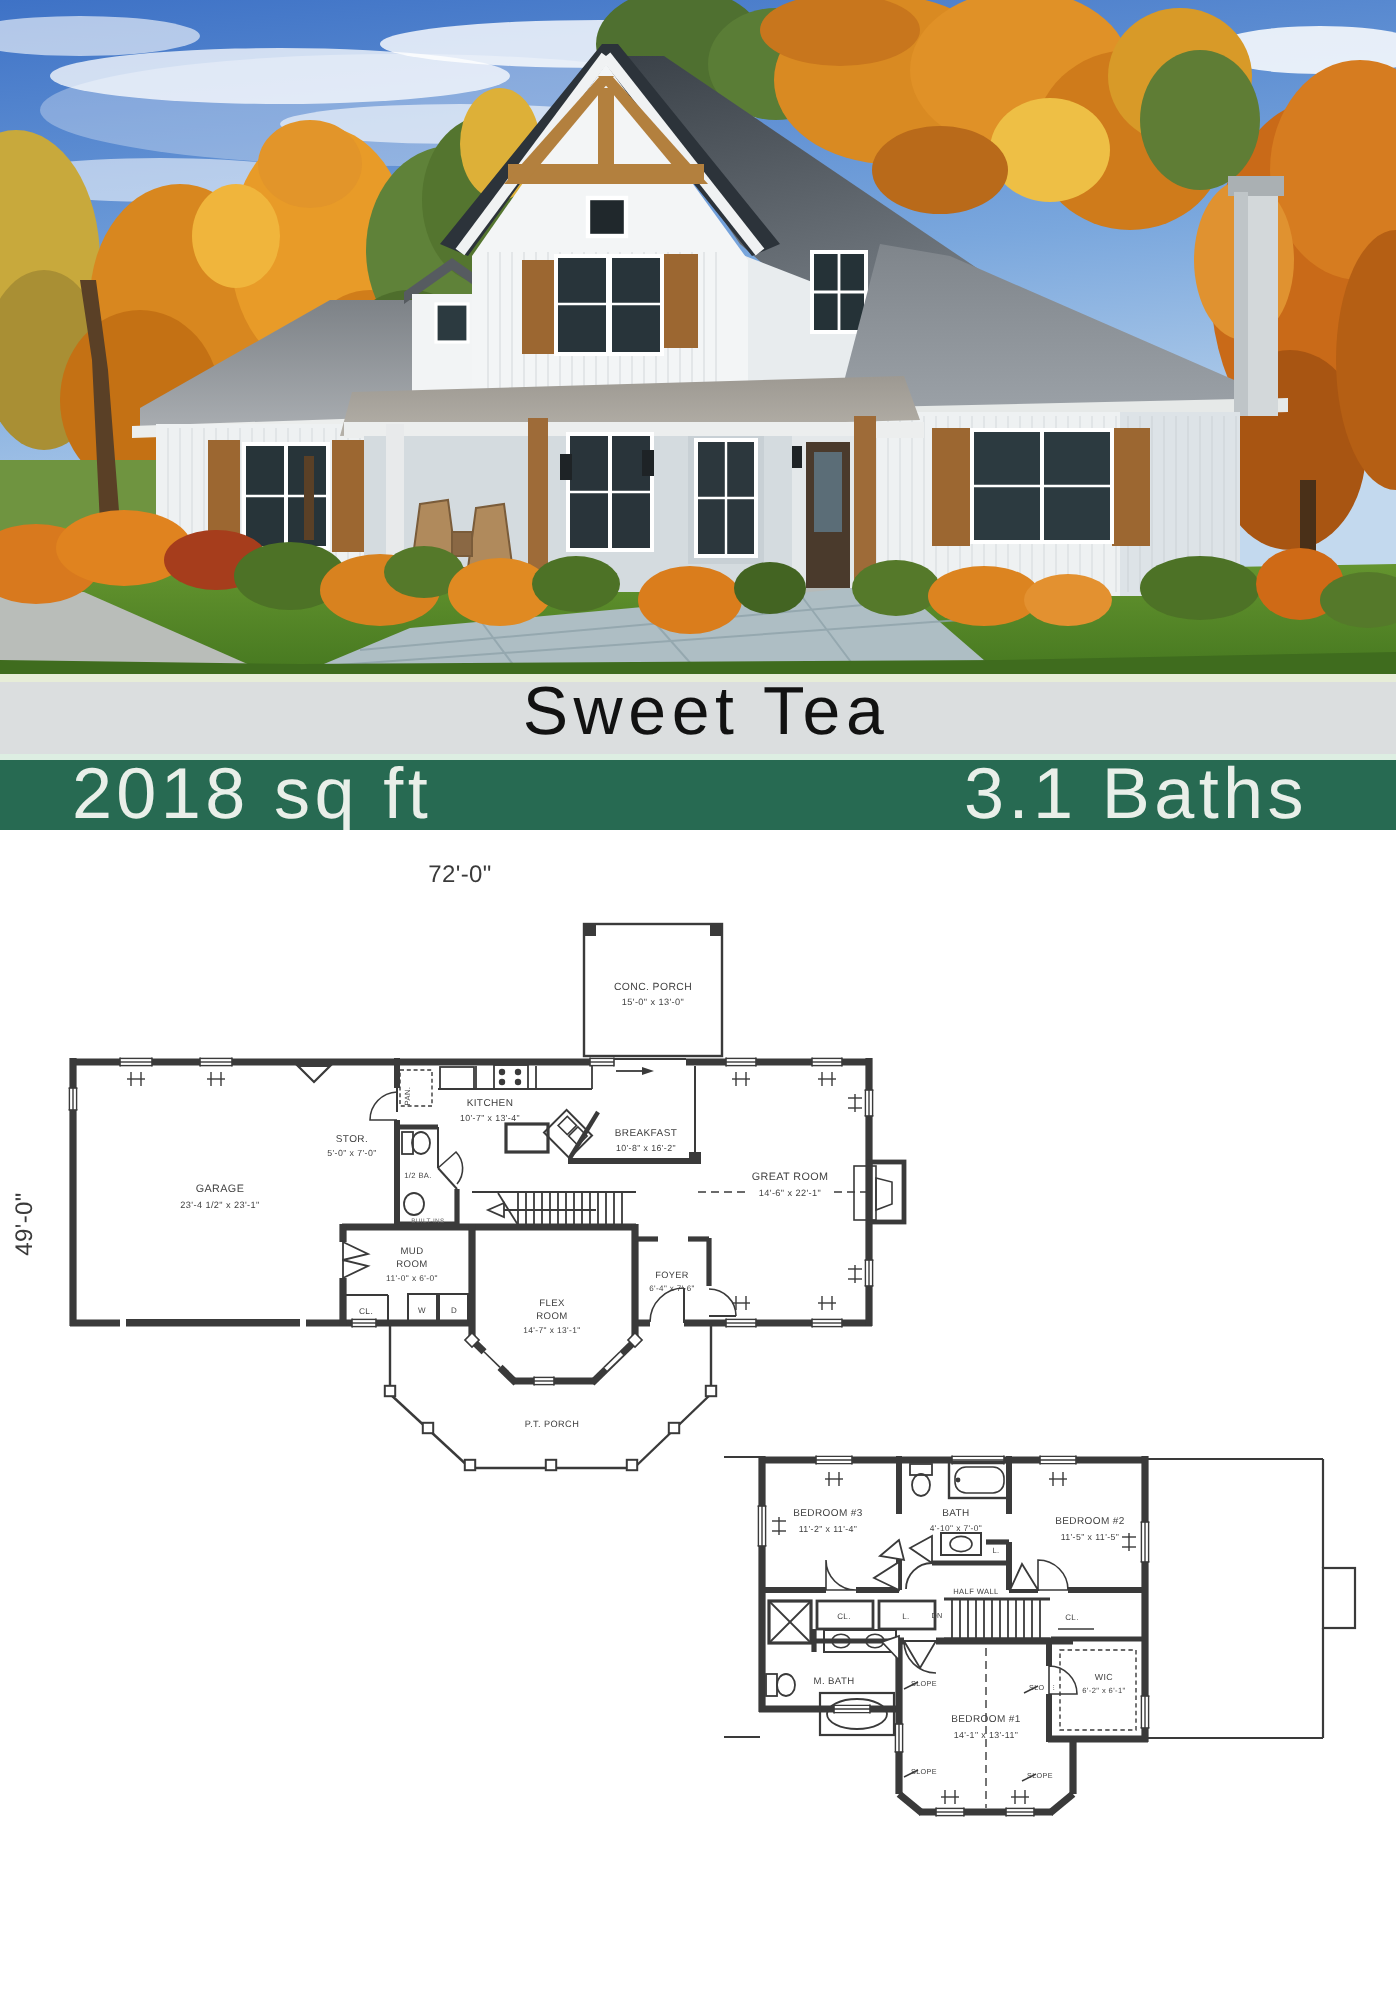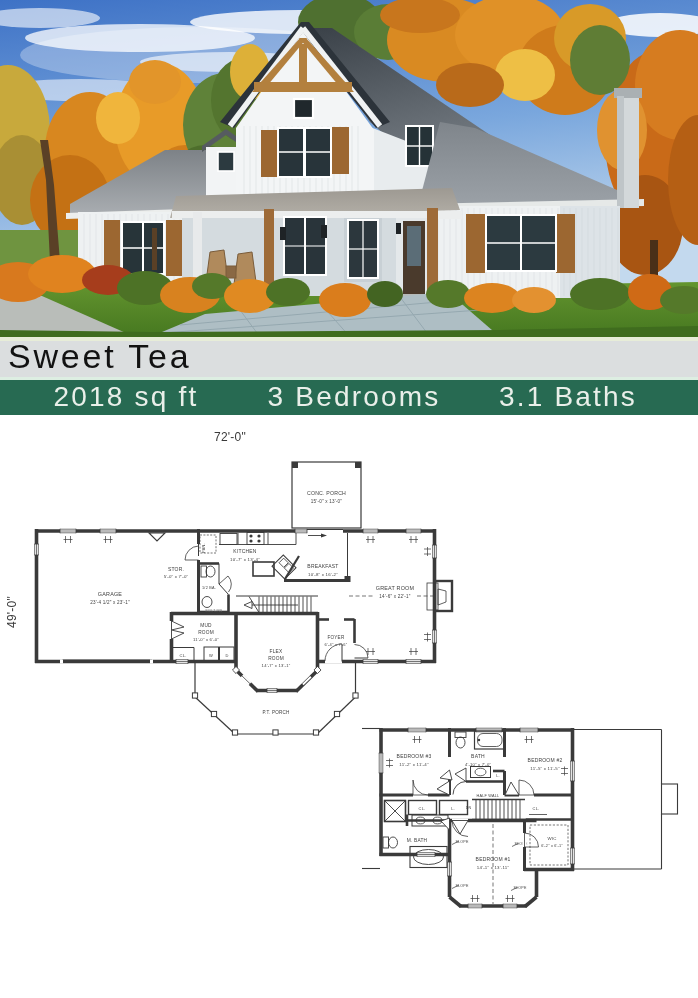--- a/index.html
+++ b/index.html
@@ -1,21 +1,21 @@
 <!DOCTYPE html>
 <html><head>
 <meta charset="utf-8">
 <style>
 html,body{margin:0;padding:0;background:#fff}
 body{width:698px;height:998px;position:relative;font-family:"Liberation Sans",sans-serif;overflow:hidden}
 .photo{position:absolute;left:0;top:0;width:698px;height:337px}
 .sep1{position:absolute;left:0;top:337px;width:698px;height:4px;background:#e7edd8}
-.titlebar{position:absolute;left:0;top:341px;width:698px;height:36px;background:#dbdedf;color:#121212;text-align:left;font-size:34px;line-height:30px;letter-spacing:2.8px;padding-left:8px;box-sizing:border-box}
+.titlebar{position:absolute;left:0;top:341px;width:698px;height:36px;background:#dbdedf;color:#121212;text-align:center;font-size:34px;line-height:30px;letter-spacing:2.8px;padding-left:8px;box-sizing:border-box}
 .sep2{position:absolute;left:0;top:377px;width:698px;height:3px;background:#ddeee2}
-.statsbar{position:absolute;left:0;top:380px;width:698px;height:35px;background:#276a52;color:#e9efe9;font-size:28px;line-height:34px;letter-spacing:2.2px}
+.statsbar{position:absolute;left:0;top:380px;width:698px;height:35px;background:#276a52;color:#e9efe9;font-size:36px;line-height:34px;letter-spacing:2.2px}
 .statsbar span{position:absolute;top:0;transform:translateX(-50%);white-space:nowrap}
 .plans{position:absolute;left:0;top:415px;width:698px;height:583px}
 </style>
 </head>
 <body>
 
 <div class="photo">
 <svg width="698" height="337" viewBox="0 0 698 337">
 <defs>
         <linearGradient id="sky" x1="0" y1="0" x2="0.25" y2="1">
@@ -369,21 +369,20 @@
 </div>
 
 <div class="sep1"></div>
 
 <div class="titlebar">Sweet Tea</div>
 
 <div class="sep2"></div>
 
 <div class="statsbar">
 <span style="left:126px">2018 sq ft</span>
-<span style="left:354px">3 Bedrooms</span>
 <span style="left:568px">3.1 Baths</span>
 </div>
 
 <svg class="plans" width="698" height="583" viewBox="0 415 698 583">
 <rect x="0" y="415" width="698" height="583" fill="#ffffff"></rect>
 
 <text x="230" y="441" font-size="12" fill="#3a3a3a" text-anchor="middle" letter-spacing="0.2">72'-0"</text>
 
 <text x="16" y="612" transform="rotate(-90 16 612)" font-size="12" fill="#3a3a3a" text-anchor="middle" letter-spacing="0.2">49'-0"</text>
 

